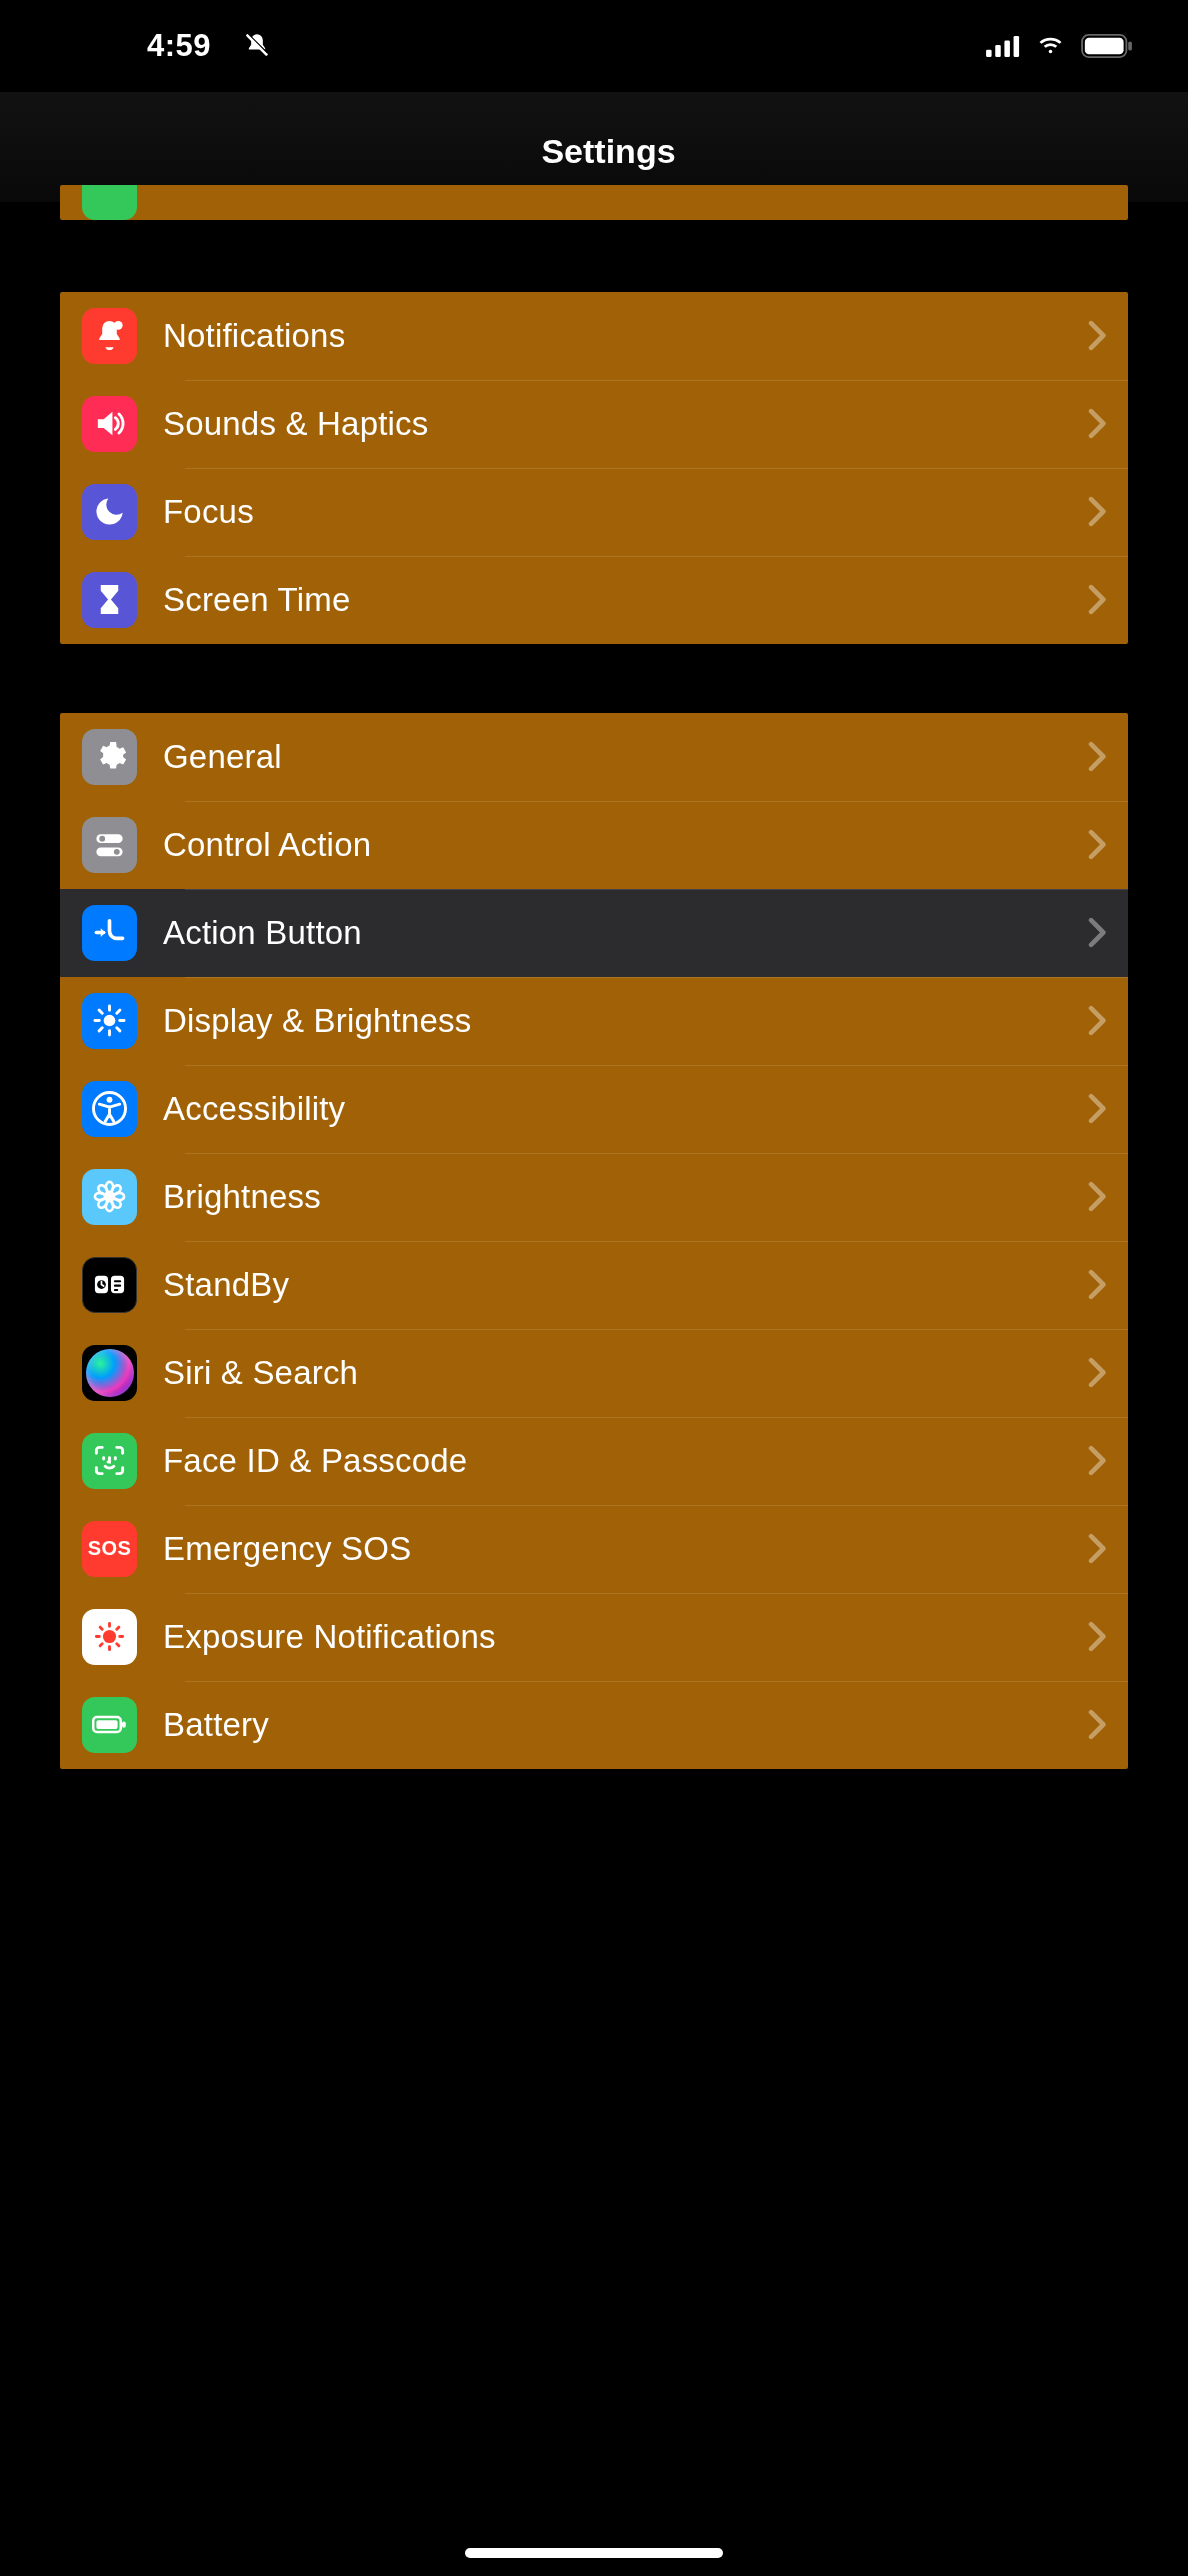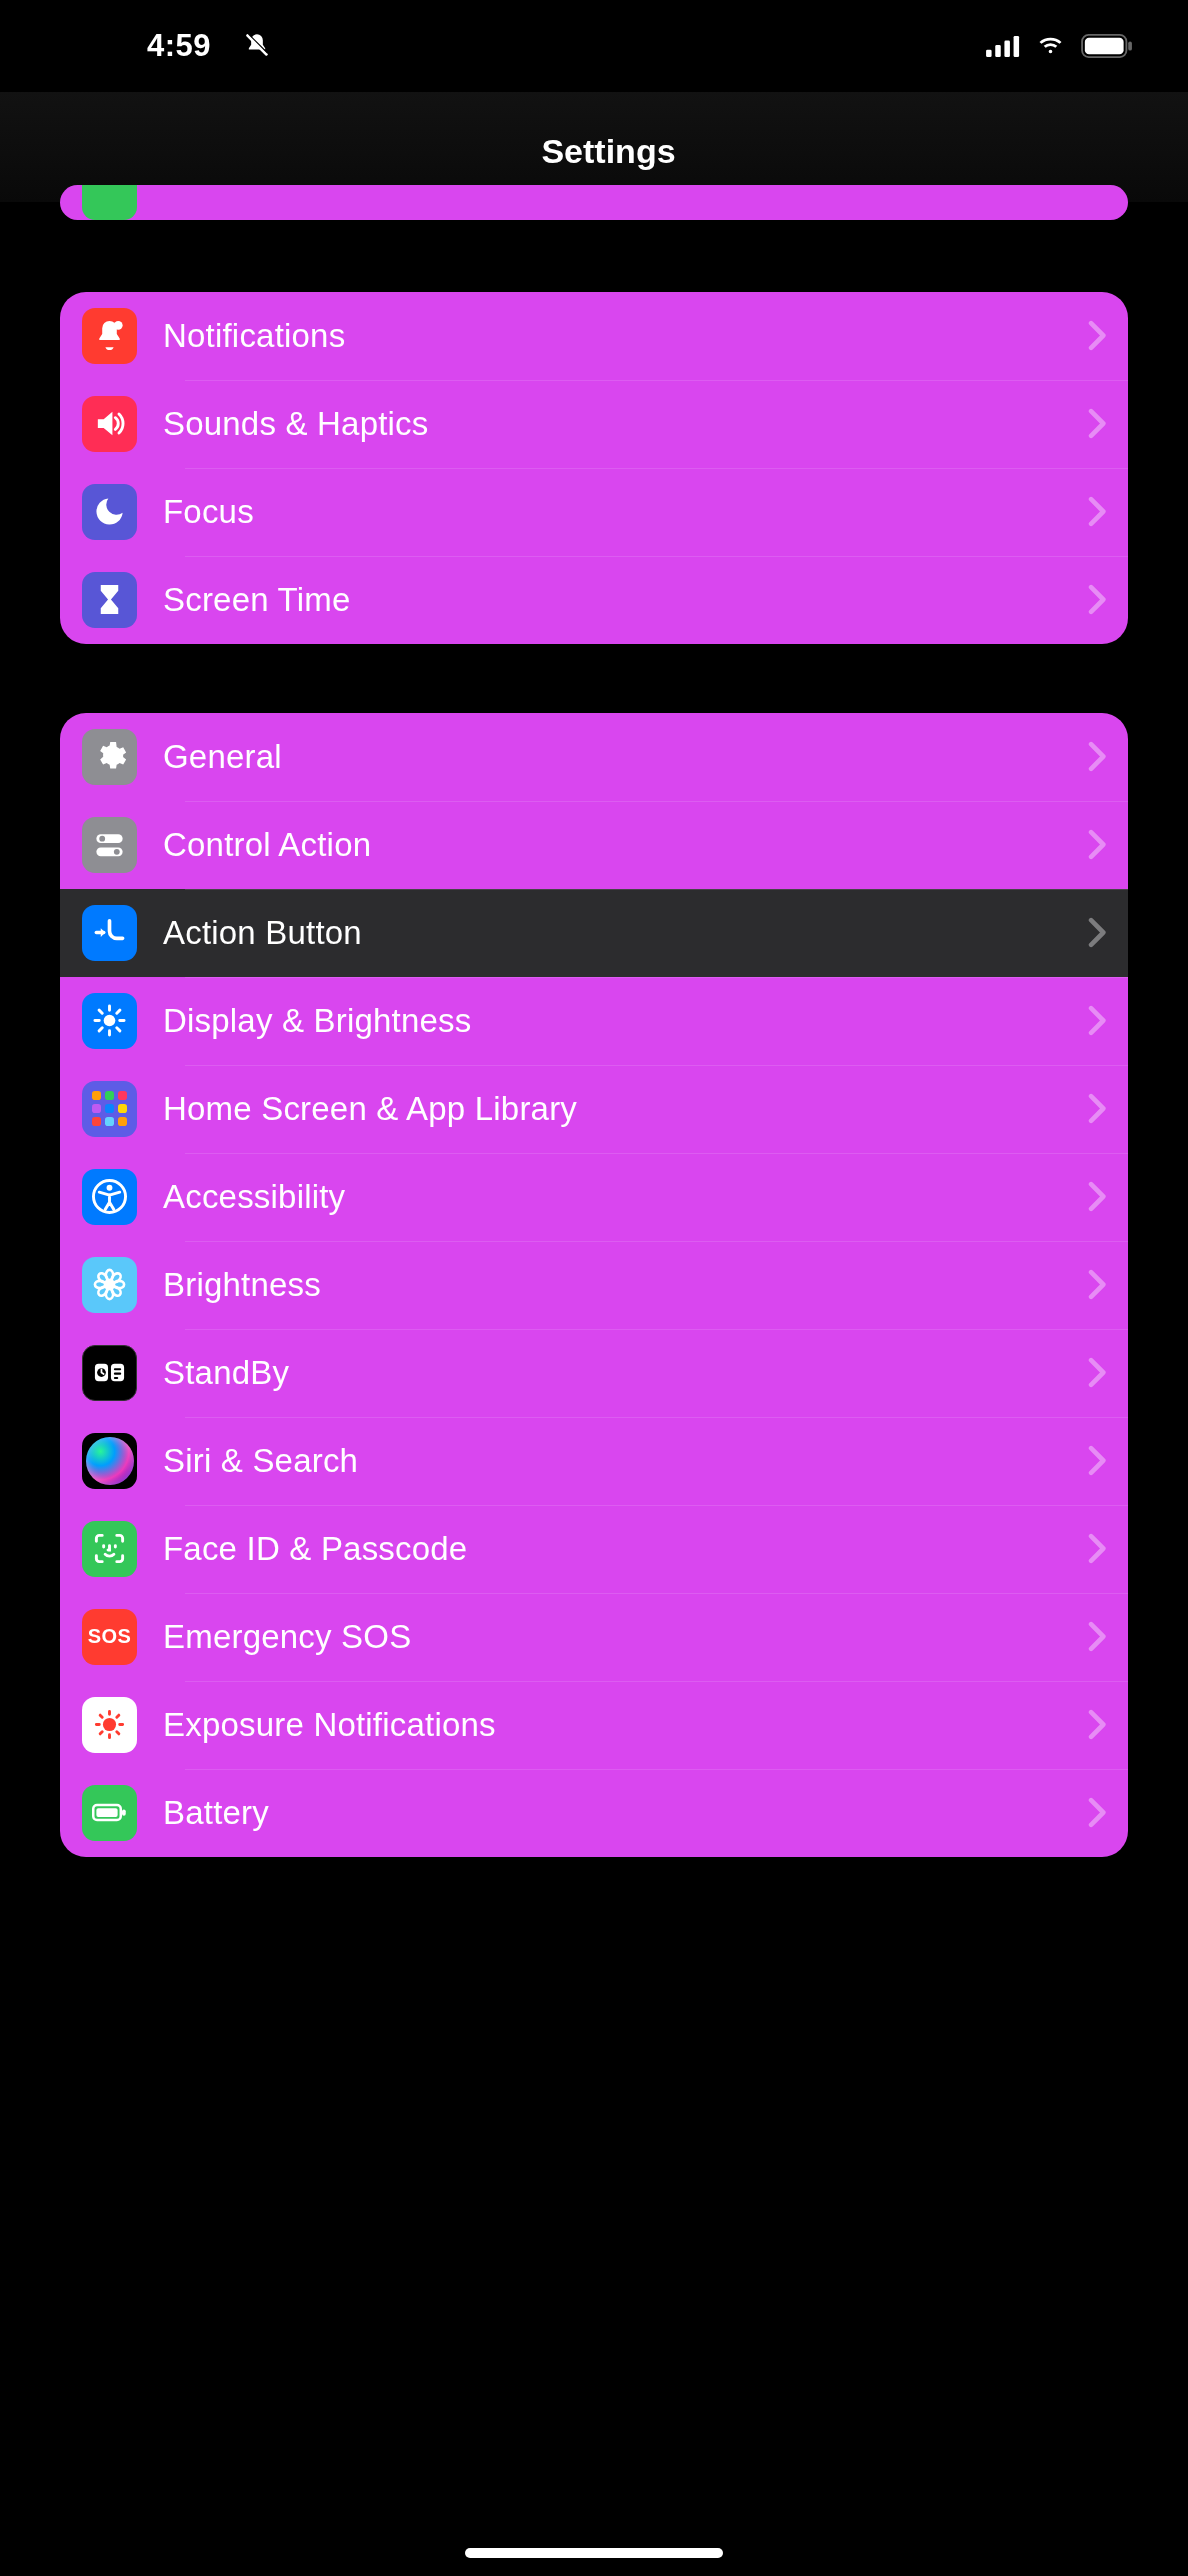--- a/index.html
+++ b/index.html
@@ -14,21 +14,21 @@
     .sb-right{display:flex;align-items:center;gap:14.7px;}
 
     
     .nav-title{height:111px;display:flex;align-items:center;justify-content:center;font-size:34px;font-weight:600;background:linear-gradient(#121212,#090909);border-bottom:0.9px solid #000;padding-top:9.2px;padding-left:29px;}
 
     
     .scroll{position:absolute;top:203px;bottom:0;left:0;right:0;padding:0 60px 0;}
     .scroll-inner{position:absolute;top:-18.4px;left:60px;right:60px;}
 
     
-    .group{background:#d946ef;border-radius:26px;overflow:hidden;margin-bottom:69px;}
+    .group{background:#a16207;border-radius:2px;overflow:hidden;margin-bottom:69px;}
     .group.peek{margin-top:0;margin-bottom:72px;}
 
     
     .row{display:flex;align-items:center;height:88px;padding-left:22px;padding-right:22px;position:relative;}
     .row.highlight{background:#2c2c2e;}
     .row + .row::before{content:"";position:absolute;top:0;left:125px;right:0;height:0.9px;background:rgba(255,255,255,0.12);}
 
     .icon-box{width:55px;height:56px;border-radius:13px;display:flex;align-items:center;justify-content:center;flex:none;}
     .row-label{font-size:33px;font-weight:400;letter-spacing:0.2px;margin-left:26px;flex:1;white-space:nowrap;overflow:hidden;text-overflow:ellipsis}
     .chev{flex:none;opacity:.38;margin-left:7.4px;}
@@ -251,41 +251,20 @@
             </svg>
         </div>
         <span class="row-label">Display &amp; Brightness</span>
         <span class="chev">
             <svg width="18.4" height="31" viewBox="0 0 12 20" fill="none">
               <path d="M2 2l8 8-8 8" stroke="#fff" stroke-width="3" stroke-linecap="round" stroke-linejoin="round"></path>
             </svg>
           </span>
       </div>
 
-      <div class="row">
-        <div class="icon-box bg-apps">
-          <div class="apps-grid">
-              <span></span>
-              <span></span>
-              <span></span>
-              <span></span>
-              <span></span>
-              <span></span>
-              <span></span>
-              <span></span>
-              <span></span>
-            </div>
-        </div>
-        <span class="row-label">Home Screen &amp; App Library</span>
-        <span class="chev">
-            <svg width="18.4" height="31" viewBox="0 0 12 20" fill="none">
-              <path d="M2 2l8 8-8 8" stroke="#fff" stroke-width="3" stroke-linecap="round" stroke-linejoin="round"></path>
-            </svg>
-          </span>
-      </div>
 
       <div class="row">
         <div class="icon-box bg-blue">
           <svg class="glyph" viewBox="0 0 24 24" fill="none">
               <circle cx="12" cy="12" r="11" stroke="#fff" stroke-width="2"></circle>
               <circle cx="12" cy="6" r="2" fill="#fff"></circle>
               <path d="M5 9l7 2 7-2M12 11v5l-3 5M12 16l3 5" stroke="#fff" stroke-width="2" stroke-linecap="round" stroke-linejoin="round"></path>
             </svg>
         </div>
         <span class="row-label">Accessibility</span>

